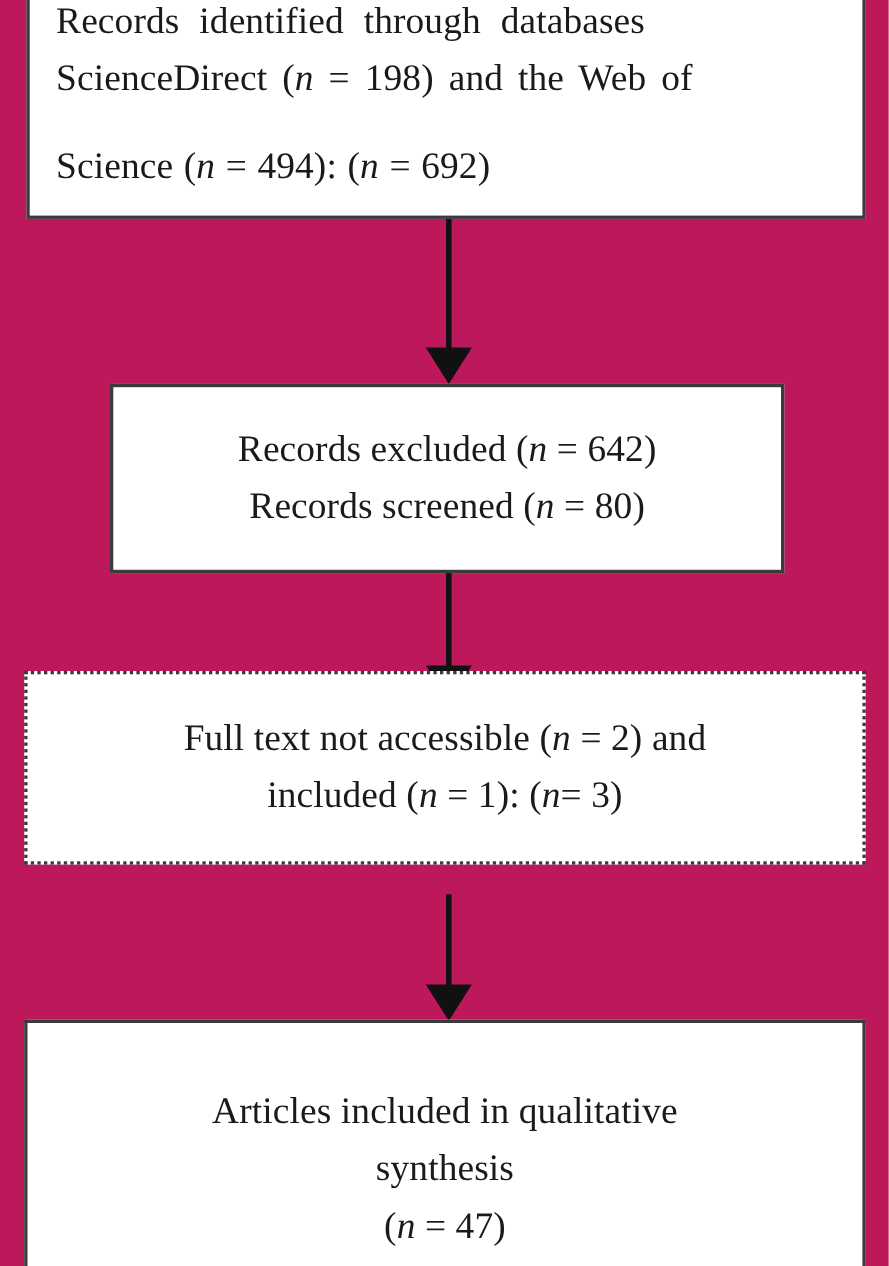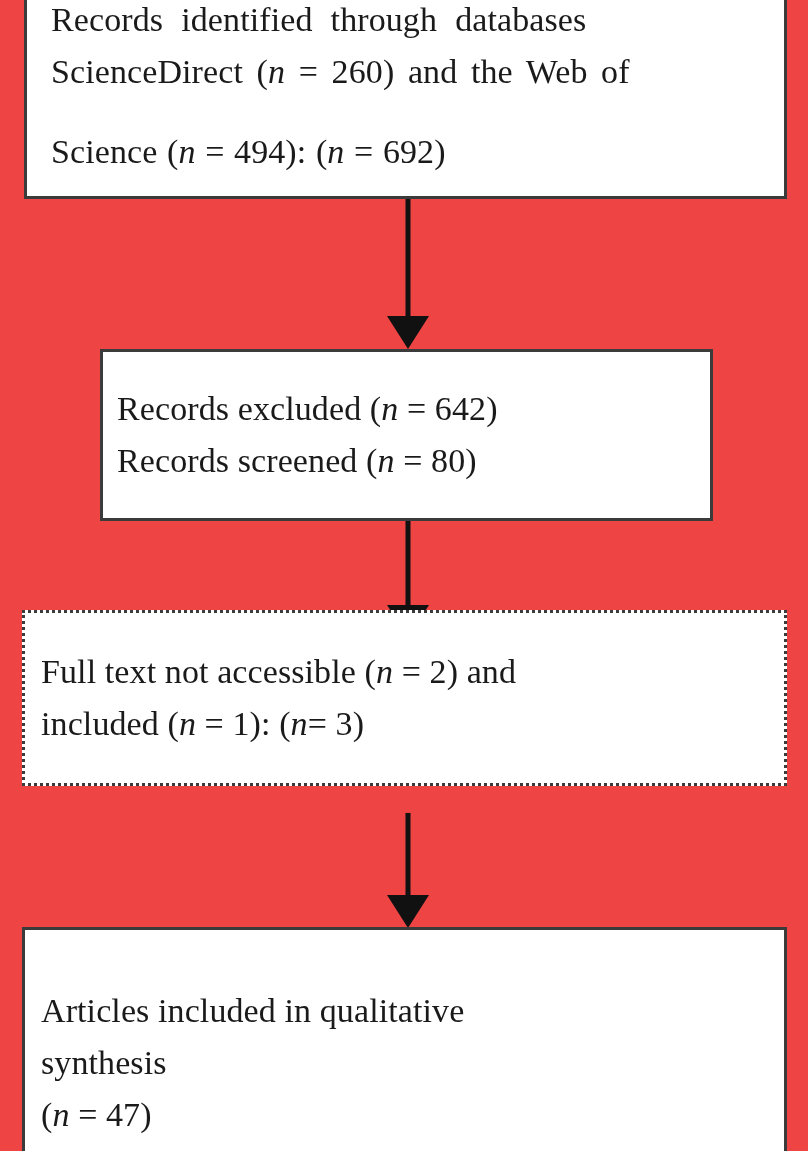--- a/index.html
+++ b/index.html
@@ -8,21 +8,21 @@
     background: #ffffff;
   }
   body {
     font-family: "Liberation Serif", "DejaVu Serif", serif;
     color: #1a1a1a;
   }
   #canvas {
     position: relative;
     width: 808px;
     height: 1151px;
-    background: #ef4444;
+    background: #be185d;
     overflow: hidden;
   }
 
   .box {
     position: absolute;
     box-sizing: border-box;
     background: #ffffff;
     display: flex;
     flex-direction: column;
     justify-content: center;
@@ -33,21 +33,21 @@
   .box.dotted {
     border: 3px dotted #3b3b3b;
   }
 
   .line {
     font-size: 34px;
     line-height: 52px;
     white-space: nowrap;
     letter-spacing: 0.1px;
   }
-  .centered .line { }
+  .centered .line { text-align: center; }
   .justified .line { text-align: left; }
 
   .ital { font-style: italic; }
 
   
   #box-identification {
     left: 24px;
     top: -52px;
     width: 763px;
     height: 251px;
@@ -123,21 +123,21 @@
   #arrow-3 { left: 388px; top: 813px; height: 115px; }
   #arrow-3 .shaft { height: 84px; }
 </style>
 </head>
 <body>
 
 <div id="canvas">
 
   <div class="box solid justified" id="box-identification">
     <div class="line l1"><span>Records identified through databases</span></div>
-    <div class="line l2"><span>ScienceDirect (</span><span class="ital">n</span><span> = 260) and the Web of</span></div>
+    <div class="line l2"><span>ScienceDirect (</span><span class="ital">n</span><span> = 198) and the Web of</span></div>
     <div class="line l3"><span>Science (</span><span class="ital">n</span><span> = 494): (</span><span class="ital">n</span><span> = 692)</span></div>
   </div>
 
   <div class="arrow" id="arrow-1">
     <div class="shaft"></div>
     <div class="head"></div>
   </div>
 
   <div class="box solid centered" id="box-screening">
     <div class="line"><span>Records excluded (</span><span class="ital">n</span><span> = 642)</span></div>

